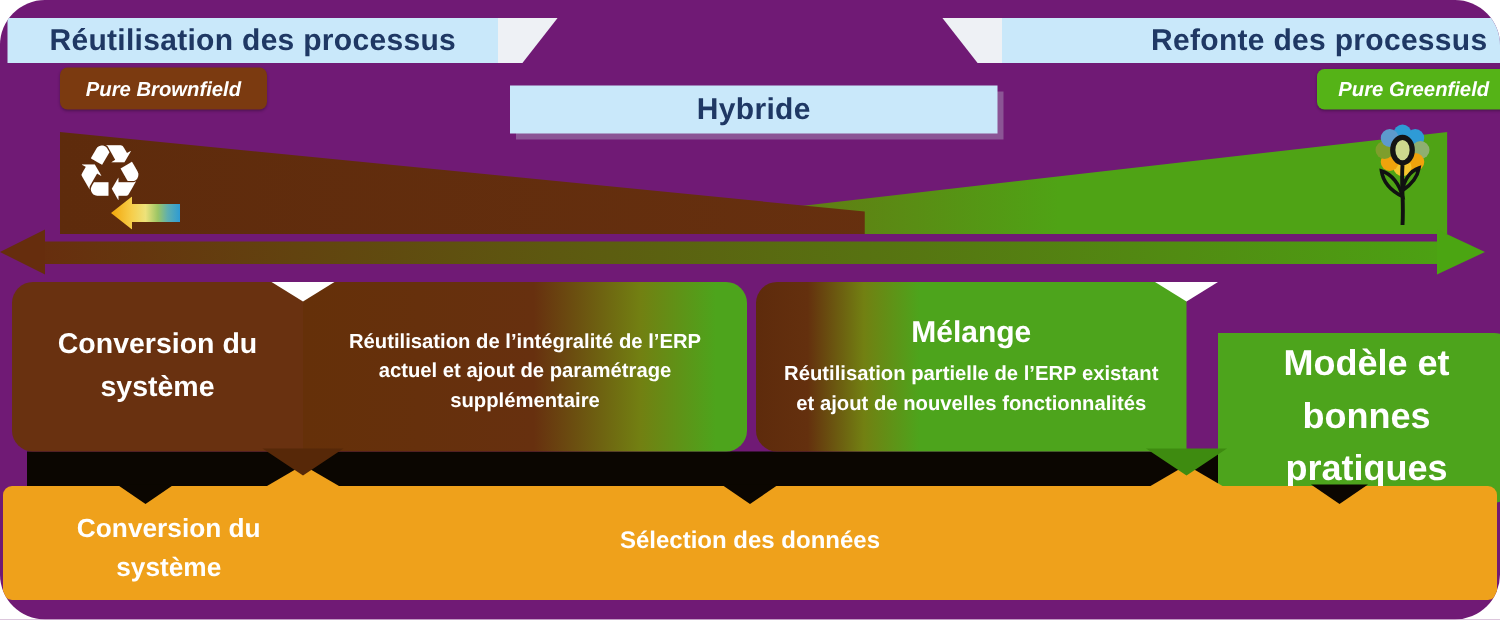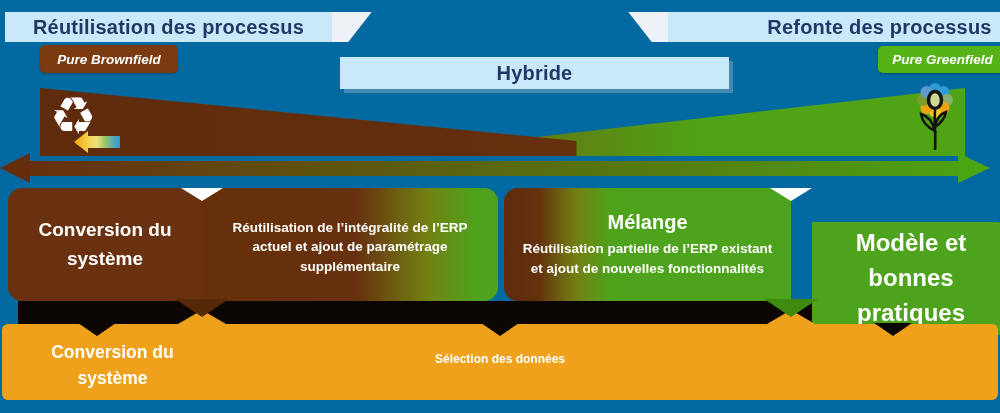--- a/index.html
+++ b/index.html
@@ -1,28 +1,28 @@
 <!DOCTYPE html>
 <html><head>
 <meta charset="utf-8">
 <style>
   html,body{margin:0;padding:0;background:#ffffff;}
   .canvas{
-    position:relative;width:1000px;height:413px;background:#0369a1;overflow:hidden;
-    font-family:"Liberation Sans","DejaVu Sans",sans-serif;font-weight:bold;
+    position:relative;width:1000px;height:413px;background:#701a75;overflow:hidden;
+    font-family:"Liberation Sans","DejaVu Sans",sans-serif;font-weight:bold;border-radius:30px;
   }
   
   .bluelabel{
     position:absolute;background:#C9E8FA;color:#1F3864;
     display:flex;align-items:center;justify-content:center;
     font-size:20px;letter-spacing:.2px;z-index:5;
   }
   .lbl-tl{left:5px;top:12px;width:327px;height:30px;}
   .lbl-tr{left:668px;top:12px;width:327px;height:30px;padding-left:48px;}
-  .lbl-hy{left:340px;top:57px;width:389px;height:32px;box-shadow:4px 4px 0 rgba(190,198,208,.35);}
+  .lbl-hy{left:340px;top:57px;width:325px;height:32px;box-shadow:4px 4px 0 rgba(190,198,208,.35);}
   .flagshadow{position:absolute;background:#eef1f5;z-index:4;}
   .fs-l{left:300px;top:12px;width:60px;height:30px;transform:skewX(-38deg);}
   .fs-r{left:640px;top:12px;width:60px;height:30px;transform:skewX(38deg);}
   
   .badge{
     position:absolute;color:#fff;font-size:13.5px;border-radius:5px;
     display:flex;align-items:center;justify-content:center;z-index:6;font-style:italic;
   }
   .badge-brown{left:40px;top:45px;width:138px;height:28px;background:#7B3A10;box-shadow:0 1px 2px rgba(0,0,0,.3);}
   .badge-green{left:838px;top:46px;width:129px;height:27px;background:#55B317;box-shadow:0 1px 2px rgba(0,0,0,.3);margin-left:40px;}
@@ -72,21 +72,21 @@
   .peak-orange{position:absolute;top:310px;width:0;height:0;z-index:3;
     border-left:24px solid transparent;border-right:24px solid transparent;border-bottom:14px solid #EFA11B;}
   .po1{left:178px;} .po2{left:767px;}
   .v-black{position:absolute;top:323px;width:0;height:0;z-index:3;
     border-left:19px solid transparent;border-right:19px solid transparent;border-top:13px solid #0B0601;}
   .vb1{left:78px;} .vb2{left:481px;} .vb3{left:874px;}
   
   .orangeband{position:absolute;left:2px;top:324px;width:996px;height:76px;background:#EFA11B;border-radius:6px;z-index:2;}
   .obtext{position:absolute;color:#fff;text-align:center;z-index:3;}
   .ob-left{left:25px;top:339px;width:175px;font-size:17.5px;line-height:1.5;}
-  .ob-center{left:300px;top:352px;width:400px;font-size:12px;}
+  .ob-center{left:300px;top:352px;width:400px;font-size:16px;}
   .ob-right{left:800px;top:339px;width:185px;font-size:17.5px;line-height:1.5;}
 </style>
 </head>
 <body>
 
 <div class="canvas">
 
   <div class="flagshadow fs-l"></div>
   <div class="flagshadow fs-r"></div>
   <div class="bluelabel lbl-tl">Réutilisation des processus</div>

